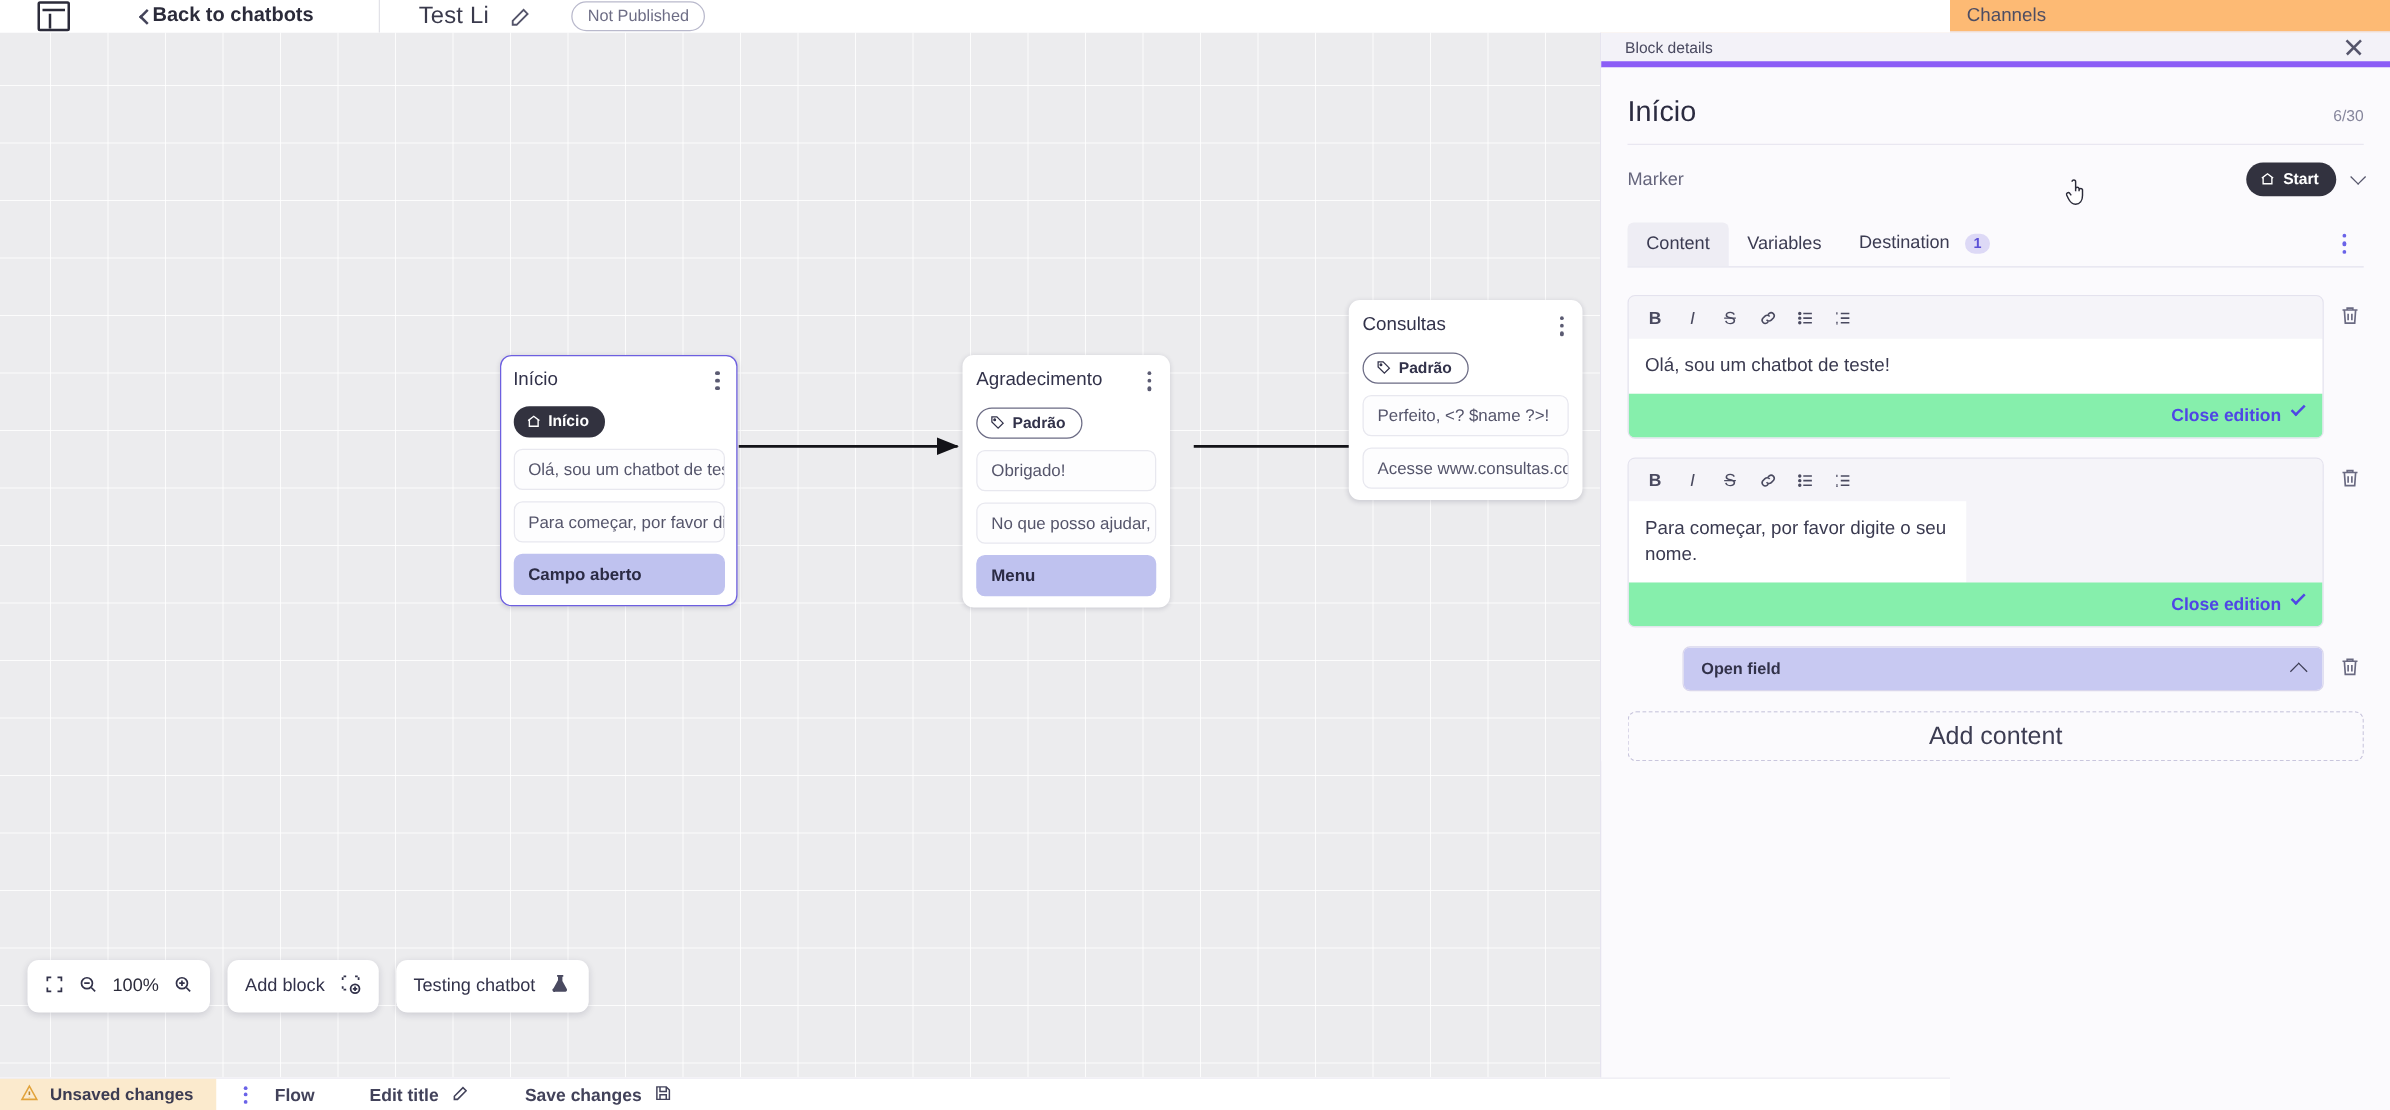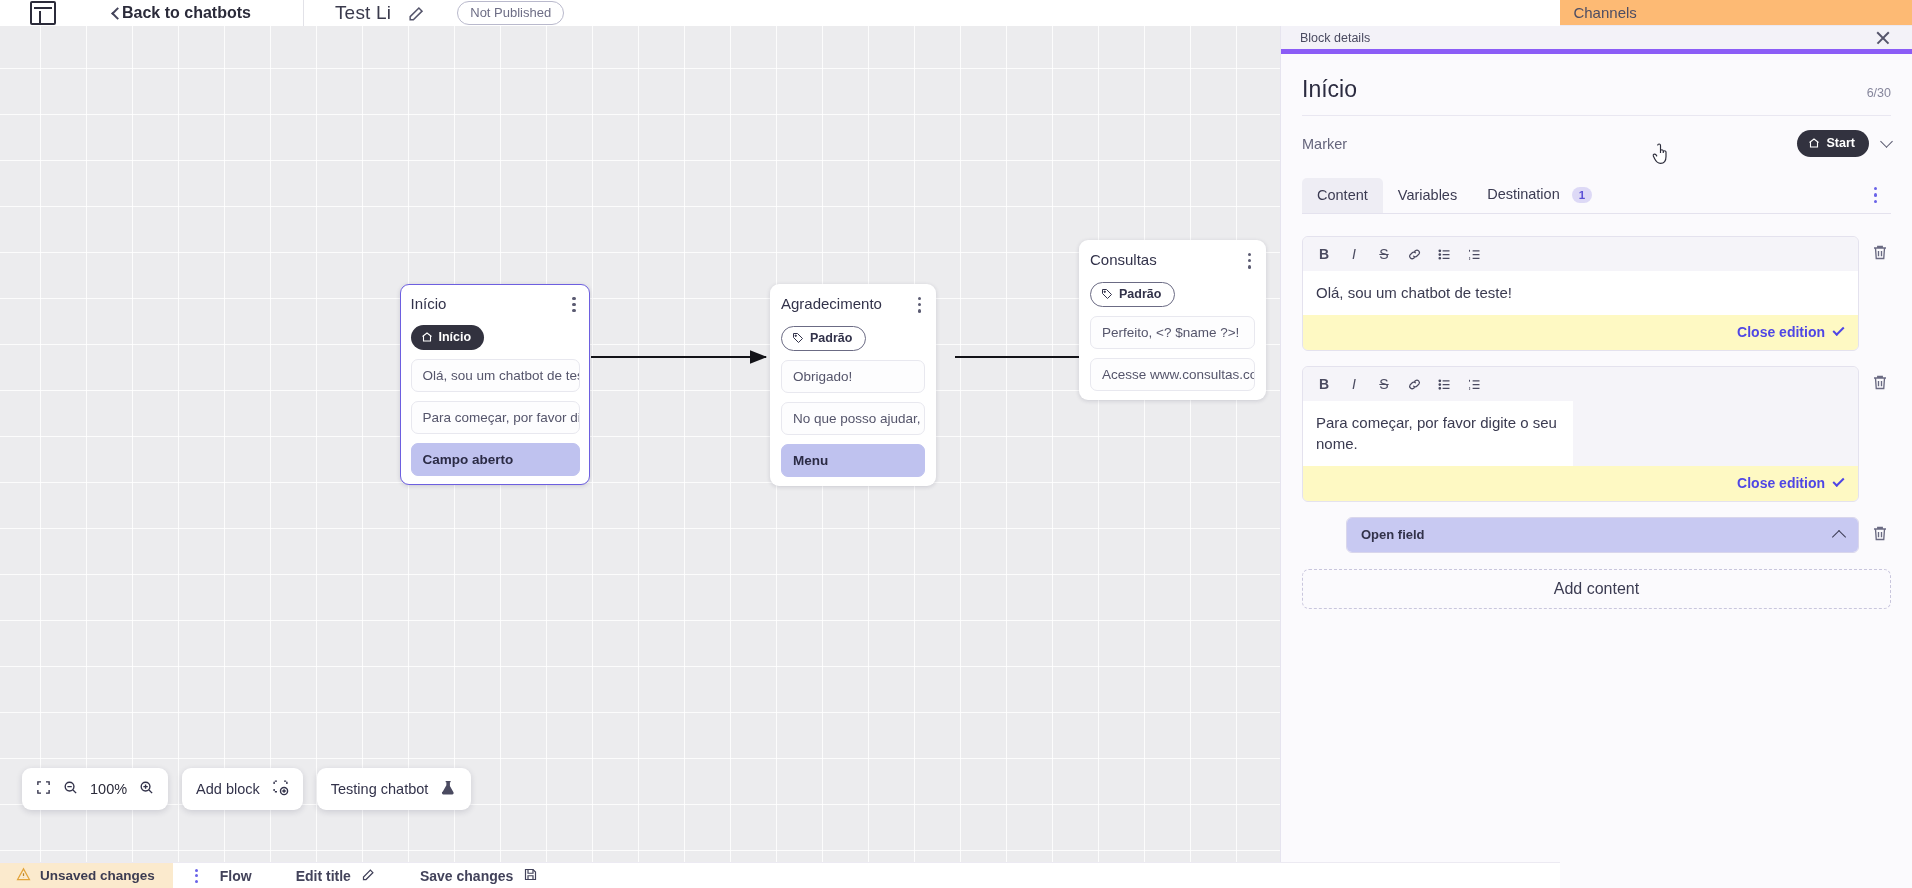--- a/index.html
+++ b/index.html
@@ -190,22 +190,22 @@
     display: flex; align-items: center; gap: 4px; padding: 5px 8px; background: #f5f4f9;
   }
   .ed-btn {
     width: 26px; height: 24px; display: flex; align-items: center; justify-content: center;
     font-size: 14px; color: #4a4a60; cursor: pointer; border-radius: 4px;
   }
   .ed-text {
     background: #fff; padding: 11px 13px 12px; font-size: 15px; color: #3a3a50; line-height: 21px;
   }
   .ed-foot {
-    display: flex; justify-content: flex-end; align-items: center; gap: 8px;
-    padding: 9px 14px 10px; background: #fef9c3;
+    display: flex; justify-content: flex-end; align-items: flex-start; gap: 8px;
+    padding: 9px 14px 10px; background: #86efac;
   }
   .close-edition { font-size: 14px; color: #4f46e5; font-weight: bold; cursor: pointer; }
   .tick {
     width: 11px; height: 6px; border-left: 2px solid #4f46e5; border-bottom: 2px solid #4f46e5;
     transform: rotate(-45deg); margin-bottom: 4px;
   }
   .trash { width: 20px; margin-top: 7px; cursor: pointer; }
 
   .openfield-wrap { display: flex; align-items: flex-start; gap: 12px; margin-bottom: 15px; padding-left: 44px; }
   .openfield {
@@ -230,21 +230,21 @@
     border: 2px solid #3333cc; background: #3333cc; box-shadow: inset 0 0 0 1.6px #fff;
   }
   .radio-label { font-size: 14px; color: #33334a; }
   .of-help {
     margin-top: 14px; font-size: 13px; color: #7a7a92; line-height: 19px;
   }
 
   .add-content {
     margin-top: 16px; border: 1.5px dashed #c9c6dd; border-radius: 7px; height: 40px;
     display: flex; align-items: center; justify-content: center;
-    font-size: 16px; color: #3c3c52; background: #fbfafd; cursor: pointer;
+    font-size: 20px; color: #3c3c52; background: #fbfafd; cursor: pointer;
   }
 
   
   .fake-cursor { position: absolute; left: 1651px; top: 142px; z-index: 60; pointer-events: none; }
 </style>
 </head>
 <body>
 
 <div class="top-header">
   <div class="logo-mark">

